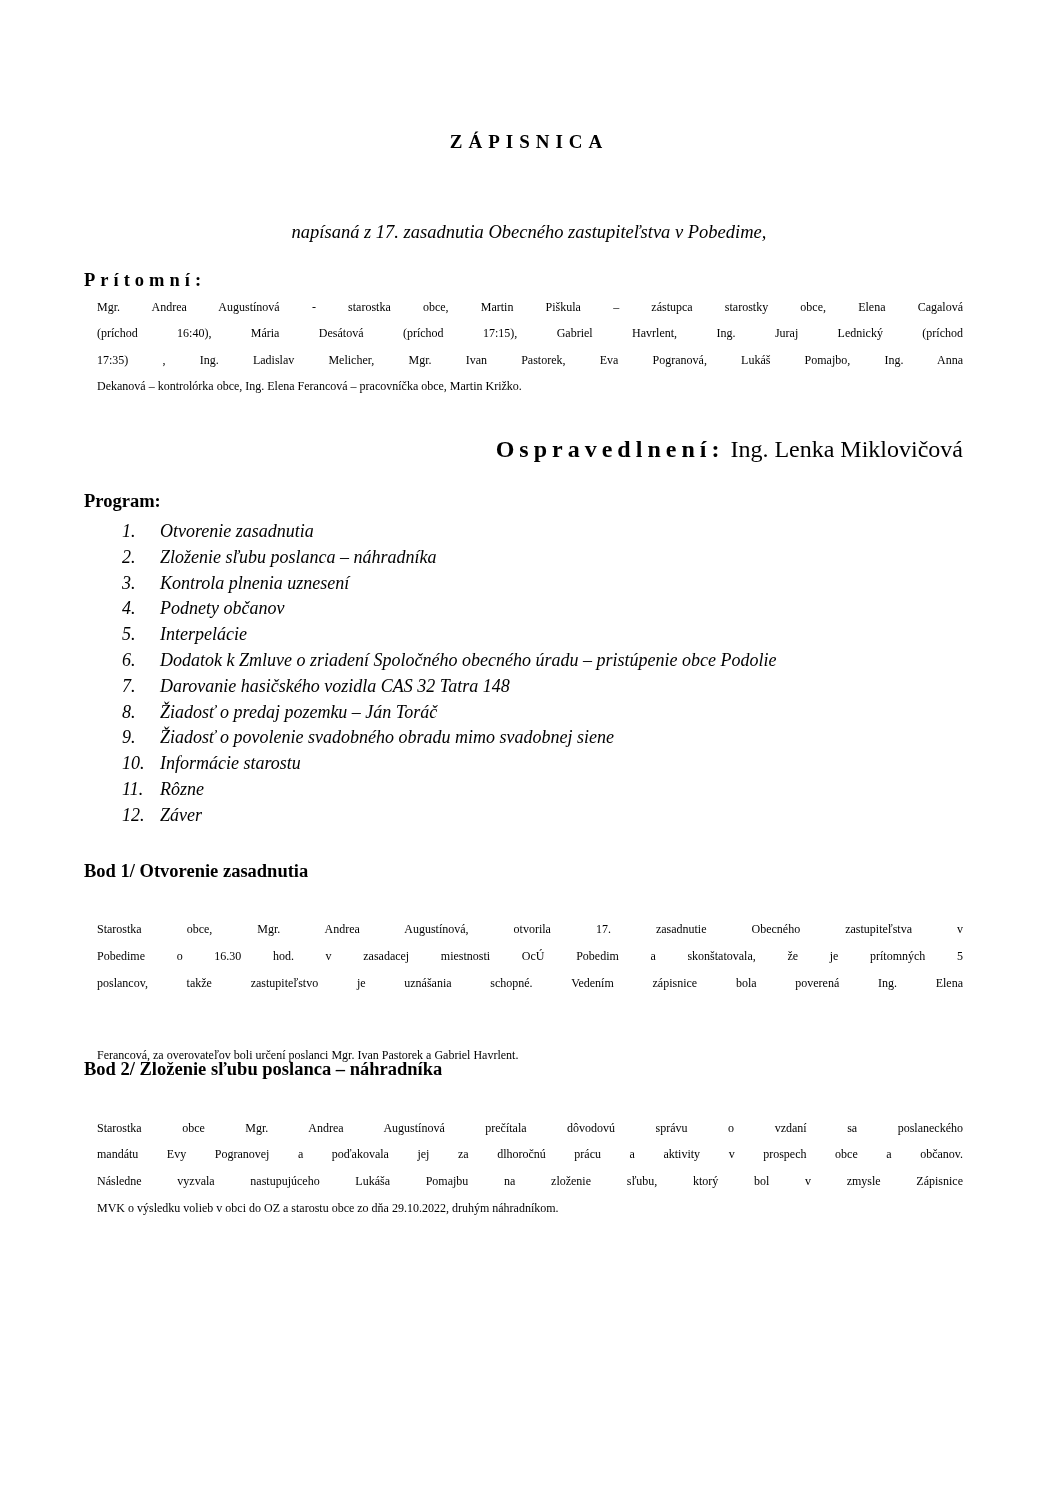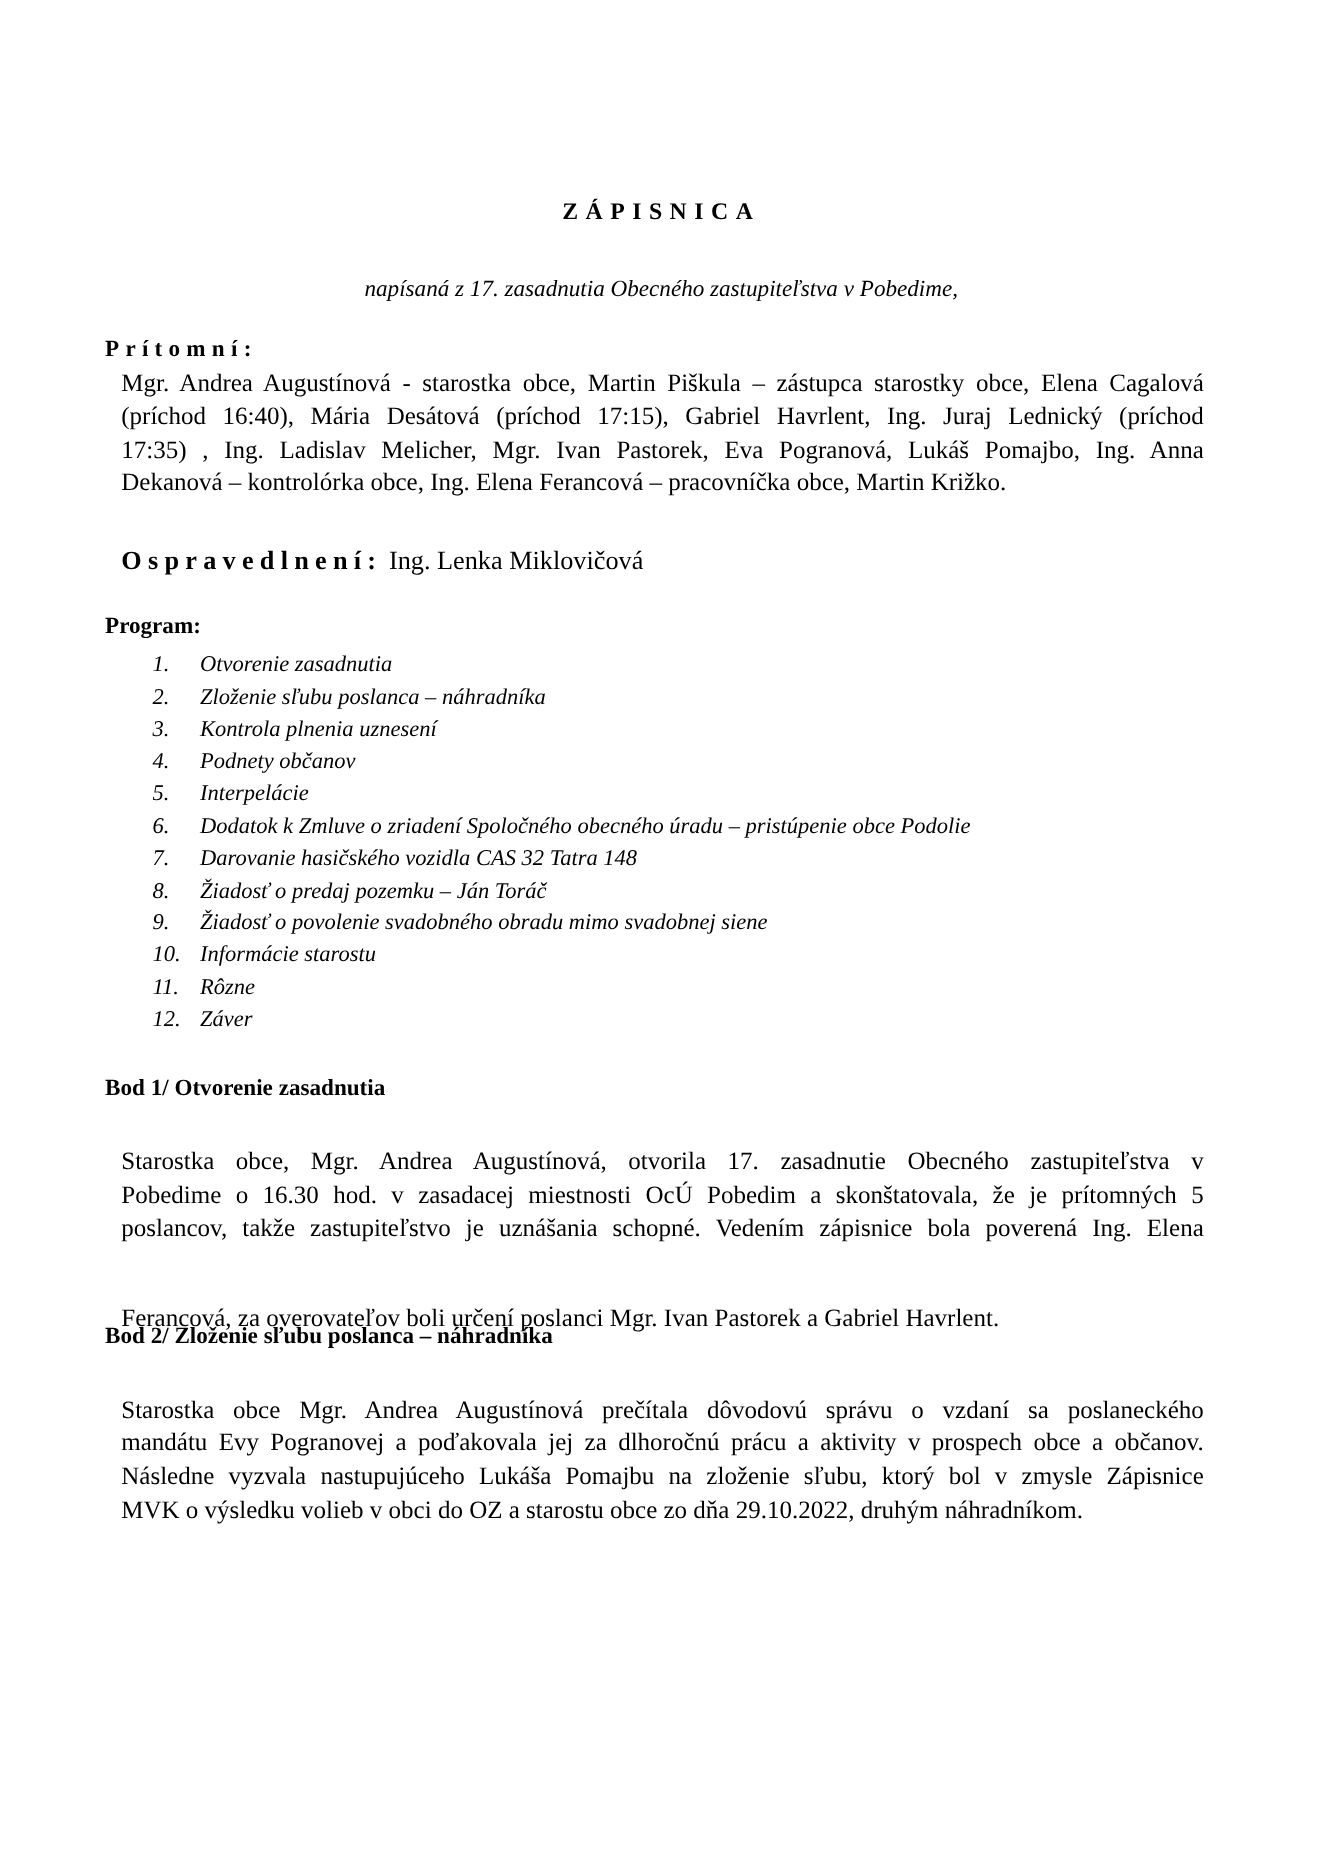--- a/index.html
+++ b/index.html
@@ -4,32 +4,32 @@
   <style>
     html, body { margin: 0; padding: 0; background: #ffffff; }
     body {
       width: 1058px; height: 1497px; position: relative; overflow: hidden;
       font-family: "Liberation Serif", serif; color: #000; font-size: 18.5px;
     }
     .page { position: absolute; left: 0; top: 0; width: 1058px; height: 1497px; }
     .abs { position: absolute; }
     .title {
       top: 131px; left: 0; width: 1058px; text-align: center;
-      font-weight: bold; font-size: 19px; letter-spacing: 6px; margin-top: 28px;
+      font-weight: bold; font-size: 19px; letter-spacing: 6px;
     }
     .subtitle {
       left: 0; width: 1058px; text-align: center; font-style: italic; font-size: 18.5px;
     }
     .spaced { font-weight: bold; letter-spacing: 5px; }
     .just {
       left: 97px; width: 866px; text-align: justify; text-align-last: left;
-      line-height: 26.5px; font-size: 20px;
+      line-height: 26.5px; font-size: 12px;
     }
     .just.full { text-align-last: justify; }
-    .line { left: 97px; width: 866px; font-size: 21px; white-space: nowrap; }
+    .line { left: 97px; width: 866px; font-size: 24px; white-space: nowrap; text-align: right; }
     .heading { font-weight: bold; font-size: 18.5px; left: 84px; text-align: right; }
     .prog-list { left: 122px; top: 519px; margin: 0; padding: 0; list-style: none; }
     .prog-list li {
       height: 25.8px; line-height: 25.8px; font-style: italic; font-size: 18px; white-space: nowrap;
     }
     .prog-num { display: inline-block; width: 38px; }
   </style>
 </head>
 <body>
 

